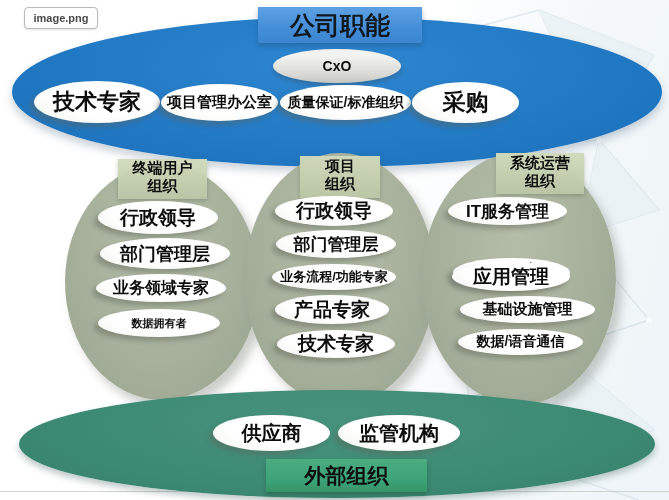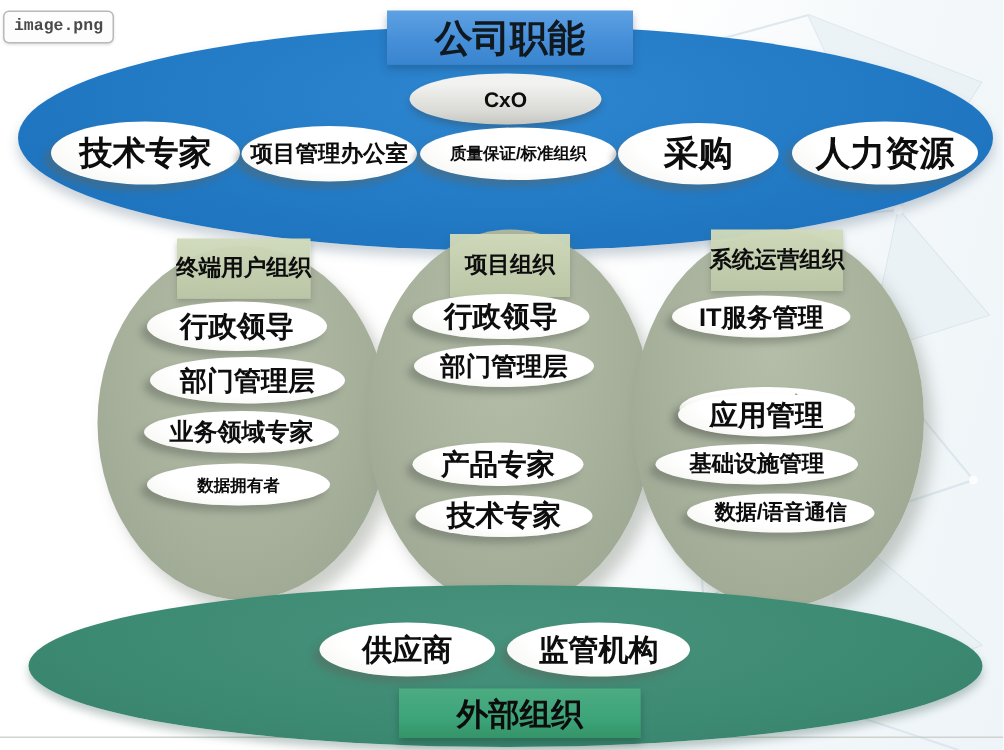--- a/index.html
+++ b/index.html
@@ -42,21 +42,21 @@
     color:#101820;
   }
   .banner-green{
     background:linear-gradient(#4cab81 0%,#3da47a 60%,#359468 100%);
     box-shadow:0 3px 5px rgba(25,70,55,.4);
     color:#0c0c0c;
   }
   .group-header{
     background:linear-gradient(rgba(208,218,187,.96),rgba(186,198,166,.96));
     box-shadow:0 2px 4px rgba(90,100,80,.35);
-    flex-direction:row;line-height:1.18;text-align:center;
+    flex-direction:column;line-height:1.18;text-align:center;font-family:Liberation Mono, monospace;
   }
   .filetag{
     background:#fdfdfd;border:1px solid #b9b9b9;border-radius:4px;
     color:#4a4a4a;font-size:11px;font-weight:bold;
     box-shadow:0 1px 2px rgba(0,0,0,.12);
   }
 </style>
 </head>
 <body>
 
@@ -86,59 +86,59 @@
   <div class="baseline"></div>
 
   <div class="el ellipse blue-ellipse" style="left:12px;top:17px;width:650px;height:150px;"></div>
 
   <div class="el banner-blue" style="left:258px;top:7px;width:164px;height:36px;font-size:25px;">公司职能</div>
 
   <div class="el gray-pill" style="left:273px;top:49px;width:128px;height:34px;font-size:14px;">CxO</div>
 
   <div class="el pill" style="left:34px;top:81px;width:126px;height:42px;font-size:22px;">技术专家</div>
   <div class="el pill" style="left:161px;top:84px;width:117px;height:37px;font-size:15px;">项目管理办公室</div>
-  <div class="el pill" style="left:280px;top:85px;width:131px;height:35px;font-size:11px;">质量保证/标准组织</div>
+  <div class="el pill" style="left:280px;top:85px;width:131px;height:35px;font-size:14px;">质量保证/标准组织</div>
   <div class="el pill" style="left:412px;top:82px;width:107px;height:41px;font-size:23px;">采购</div>
-  <div class="el pill" style="left:528px;top:81px;width:124px;height:42px;font-size:23px;">人力资源</div>
 
   <div class="el ellipse green-ellipse" style="left:65px;top:164px;width:194px;height:236px;"></div>
   <div class="el ellipse green-ellipse" style="left:245px;top:153px;width:190px;height:252px;"></div>
   <div class="el ellipse green-ellipse" style="left:422px;top:153px;width:194px;height:252px;"></div>
 
   <div class="el group-header" style="left:118px;top:159px;width:89px;height:40px;font-size:15px;">
     <span>终端用户</span>
     <span>组织</span>
   </div>
   <div class="el group-header" style="left:300px;top:156px;width:80px;height:42px;font-size:15px;">
     <span>项目</span>
     <span>组织</span>
   </div>
-  <div class="el group-header" style="left:474px;top:153px;width:88px;height:41px;font-size:15px;">
+  <div class="el group-header" style="left:496px;top:153px;width:88px;height:41px;font-size:15px;">
     <span>系统运营</span>
     <span>组织</span>
   </div>
 
   <div class="el pill" style="left:98px;top:201px;width:120px;height:33px;font-size:19px;">行政领导</div>
   <div class="el pill" style="left:100px;top:238px;width:130px;height:31px;font-size:18px;">部门管理层</div>
   <div class="el pill" style="left:96px;top:274px;width:130px;height:28px;font-size:16px;">业务领域专家</div>
   <div class="el pill" style="left:98px;top:309px;width:122px;height:28px;font-size:11px;">数据拥有者</div>
 
   <div class="el pill" style="left:275px;top:196px;width:118px;height:30px;font-size:19px;">行政领导</div>
   <div class="el pill" style="left:276px;top:230px;width:120px;height:28px;font-size:17px;">部门管理层</div>
+  <div class="el pill" style="left:272px;top:264px;width:124px;height:26px;font-size:13px;">业务流程/功能专家</div>
   <div class="el pill" style="left:275px;top:295px;width:114px;height:29px;font-size:19px;">产品专家</div>
   <div class="el pill" style="left:277px;top:330px;width:118px;height:28px;font-size:19px;">技术专家</div>
 
   <div class="el pill" style="left:448px;top:197px;width:119px;height:28px;font-size:17px;">IT服务管理</div>
   <div class="el pill" style="left:453px;top:230px;width:117px;height:29px;font-size:20px;margin-top:28px;">服务台</div>
   <div class="el pill" style="left:452px;top:262px;width:118px;height:29px;font-size:19px;">应用管理</div>
-  <div class="el pill" style="left:437px;top:296px;width:135px;height:27px;font-size:15px;">基础设施管理</div>
+  <div class="el pill" style="left:460px;top:296px;width:135px;height:27px;font-size:15px;">基础设施管理</div>
   <div class="el pill" style="left:458px;top:329px;width:125px;height:26px;font-size:14px;text-align:center;">数据/语音通信</div>
 
   <div class="el ellipse teal-ellipse" style="left:19px;top:390px;width:636px;height:108px;"></div>
 
   <div class="el pill" style="left:213px;top:415px;width:117px;height:36px;font-size:20px;">供应商</div>
   <div class="el pill" style="left:338px;top:415px;width:122px;height:36px;font-size:20px;">监管机构</div>
 
   <div class="el banner-green" style="left:266px;top:459px;width:161px;height:33px;font-size:21px;">外部组织</div>
 
-  <div class="el filetag" style="left:2px;top:7px;width:72px;height:20px;font-family:Liberation Mono, monospace;">image.png</div>
+  <div class="el filetag" style="left:24px;top:7px;width:72px;height:20px;">image.png</div>
 
 </div>
 
 </body></html>

